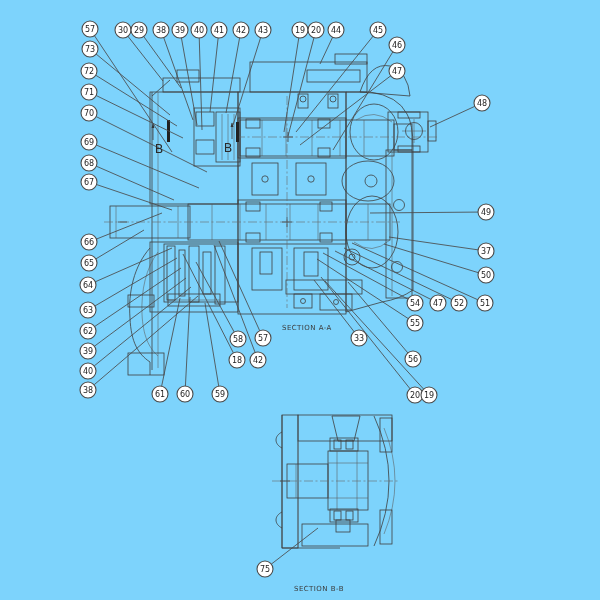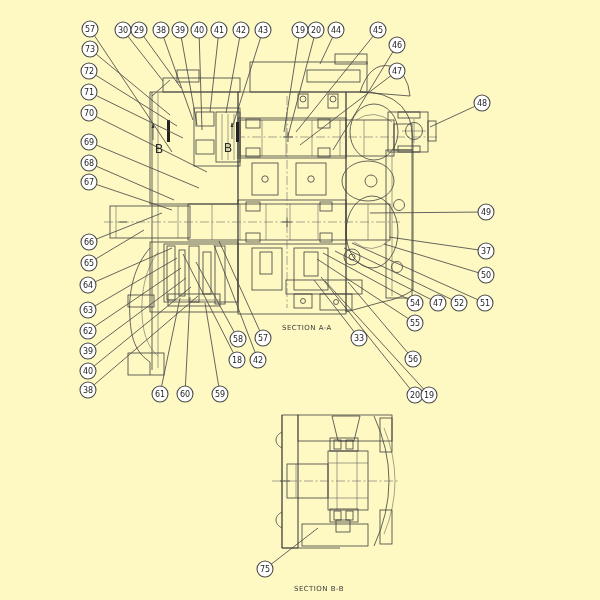--- a/index.html
+++ b/index.html
@@ -1,16 +1,16 @@
 <!DOCTYPE html>
 <html><head>
 <meta charset="utf-8">
 <style>
   html,body{margin:0;padding:0;background:#fff;}
-  .stage{position:relative;width:600px;height:600px;background:#fef9c3;overflow:hidden;
+  .stage{position:relative;width:600px;height:600px;background:#7dd3fc;overflow:hidden;
          font-family:"DejaVu Sans",sans-serif;}
   svg{display:block;}
   .draw line, .draw path, .draw rect, .draw circle, .draw ellipse{
     stroke:#3f3f3f; stroke-width:0.8; fill:none;
   }
   .draw .thin{stroke-width:0.55; stroke:#5a5a5a;}
   .draw .cl{stroke:#6a6a6a; stroke-width:0.6; stroke-dasharray:9 2.5 2 2.5;}
   .draw .solidbar{fill:#222; stroke:none;}
   #leader-lines line{stroke:#4a4a4a; stroke-width:0.85; fill:none;}
   #balloon-circles circle{fill:#ffffff; stroke:#4a4a4a; stroke-width:1.1;}

